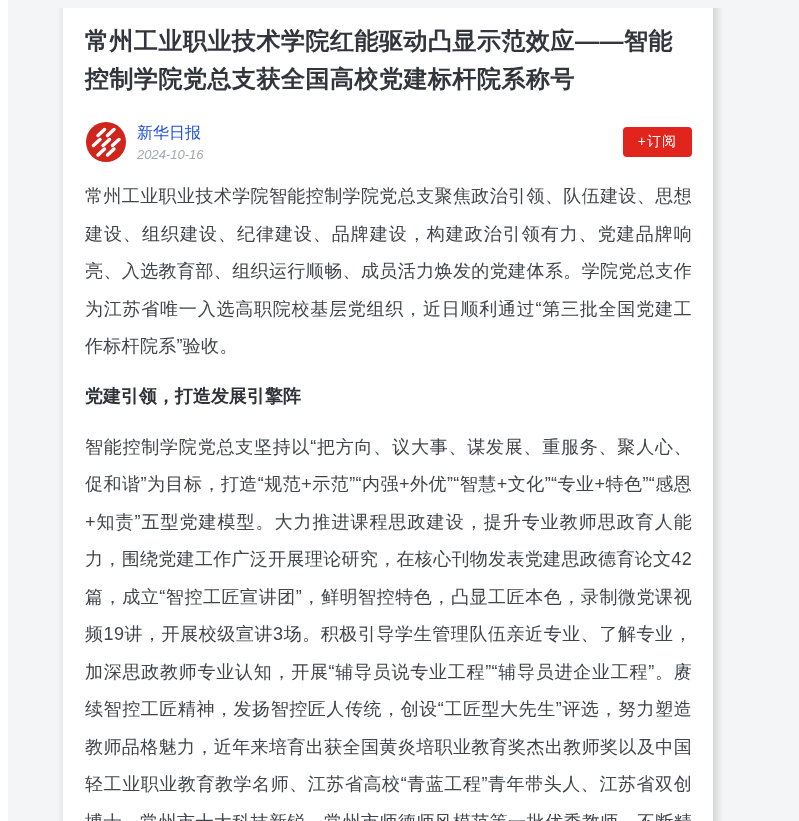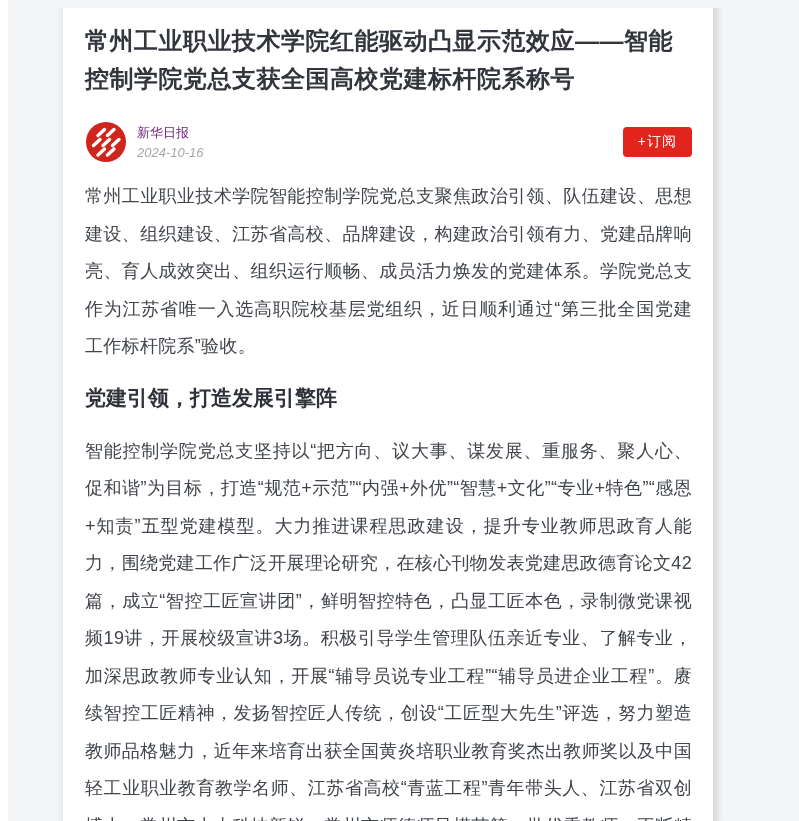--- a/index.html
+++ b/index.html
@@ -34,36 +34,36 @@
   }
   .source-badge {
     margin-top: 13px; display: flex; align-items: center; gap: 6px;
   }
   .source-badge .label { font-size: 13px; color: #6e747c; }
   .publisher-row {
     margin-top: 23px; display: flex; align-items: center;
   }
   .publisher-logo { width: 42px; height: 42px; flex: 0 0 auto; cursor: pointer; }
   .publisher-meta { margin-left: 10px; flex: 1 1 auto; }
-  .publisher-name { font-size: 13px; color: #701a75; cursor: pointer; }
+  .publisher-name { font-size: 16px; color: #1d4ed8; cursor: pointer; }
   .publish-date { font-size: 13px; color: #a3a8ae; margin-top: 3px; font-style: italic; }
   .subscribe-button {
     flex: 0 0 auto; border: none; cursor: pointer;
     background: #e1251c; color: #ffffff;
     font-size: 14px; font-family: Liberation Mono, monospace;
     padding: 6px 15px; border-radius: 4px;
     letter-spacing: 1px;
   }
   .body-text {
     font-size: 18px; line-height: 37.5px; color: #40454b;
     text-align: justify; letter-spacing: 0.3px;
   }
   .intro-paragraph { margin-top: 15px; }
   .section-heading {
-    margin-top: 18px; font-size: 21px; font-weight: 700; color: #2e3238;
+    margin-top: 18px; font-size: 18px; font-weight: 700; color: #2e3238;
   }
   .body-paragraph { margin-top: 21px; }
 </style>
 </head>
 <body>
 
 <div class="page-bg"></div>
 
 <div class="article-card">
 
@@ -85,19 +85,19 @@
         </g>
       </svg>
     </span>
     <div class="publisher-meta">
       <div class="publisher-name">新华日报</div>
       <div class="publish-date">2024-10-16</div>
     </div>
     <button class="subscribe-button">+订阅</button>
   </div>
 
-  <p class="body-text intro-paragraph">常州工业职业技术学院智能控制学院党总支聚焦政治引领、队伍建设、思想建设、组织建设、江苏省高校、品牌建设，构建政治引领有力、党建品牌响亮、育人成效突出、组织运行顺畅、成员活力焕发的党建体系。学院党总支作为江苏省唯一入选高职院校基层党组织，近日顺利通过“第三批全国党建工作标杆院系”验收。</p>
+  <p class="body-text intro-paragraph">常州工业职业技术学院智能控制学院党总支聚焦政治引领、队伍建设、思想建设、组织建设、纪律建设、品牌建设，构建政治引领有力、党建品牌响亮、入选教育部、组织运行顺畅、成员活力焕发的党建体系。学院党总支作为江苏省唯一入选高职院校基层党组织，近日顺利通过“第三批全国党建工作标杆院系”验收。</p>
 
   <h2 class="section-heading">党建引领，打造发展引擎阵</h2>
 
   <p class="body-text body-paragraph">智能控制学院党总支坚持以“把方向、议大事、谋发展、重服务、聚人心、促和谐”为目标，打造“规范+示范”“内强+外优”“智慧+文化”“专业+特色”“感恩+知责”五型党建模型。大力推进课程思政建设，提升专业教师思政育人能力，围绕党建工作广泛开展理论研究，在核心刊物发表党建思政德育论文42篇，成立“智控工匠宣讲团”，鲜明智控特色，凸显工匠本色，录制微党课视频19讲，开展校级宣讲3场。积极引导学生管理队伍亲近专业、了解专业，加深思政教师专业认知，开展“辅导员说专业工程”“辅导员进企业工程”。赓续智控工匠精神，发扬智控匠人传统，创设“工匠型大先生”评选，努力塑造教师品格魅力，近年来培育出获全国黄炎培职业教育奖杰出教师奖以及中国轻工业职业教育教学名师、江苏省高校“青蓝工程”青年带头人、江苏省双创博士、常州市十大科技新锐、常州市师德师风模范等一批优秀教师。不断精进教学能力，夯实教师专业基础，获国家级教学成果奖二等奖2项，建成国家级精品资源共享课1门、省级精品课程5门，立项国家教学资源库子项目4项，入选教育部“十三五”“十四五”规划教材12本、江苏省重点教材5本。持续提高科研创新能力，一年来发表SCI论文2篇、中文核心期刊3篇，申请专利7件，申报江苏省科学技术奖3项，获轻工科技奖二等奖2项、三等奖3项，立项省级</p>
 
 </div>
 
 </body></html>

